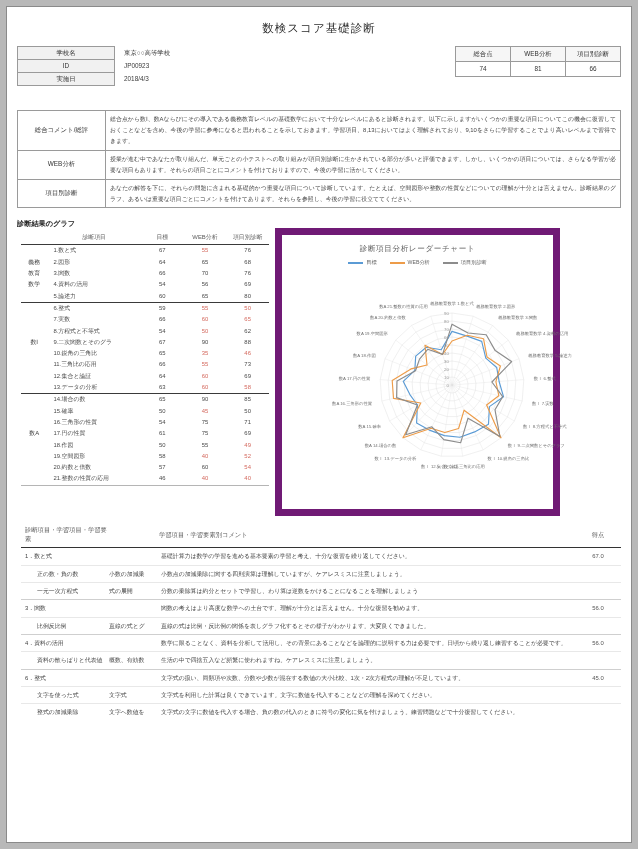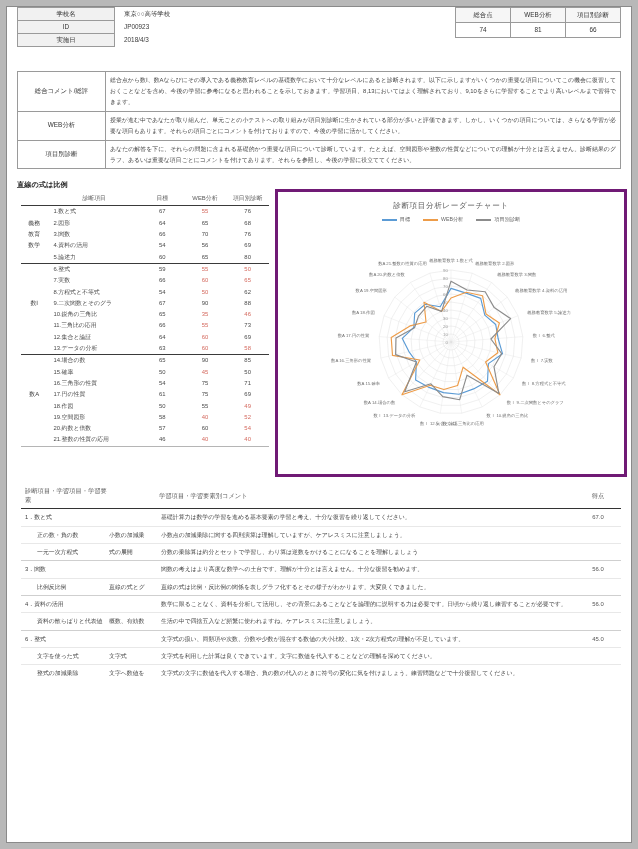--- a/index.html
+++ b/index.html
@@ -137,22 +137,22 @@
   }
   table.diag td.item { padding-left: 6px; }
   table.diag td.num  { text-align: center; }
   table.diag td.low  { color: #d4695e; }
   table.diag tr.grp-end td { border-bottom: 1.2px solid #3a3a3a; }
   table.diag tr.last td { border-bottom: 1px solid #b5b5b5; }
 
   
   .radar-box {
     position: absolute; left: 268px; top: -4px;
-    width: 352px; height: 288px;
-    border: 3px solid #701a75;
+    width: 285px; height: 288px;
+    border: 7px solid #701a75;
     background: #fff;
   }
   .radar-title {
     text-align: center;
     font-size: 7.6px;
     color: #5e5e5e;
     margin-top: 9px;
     letter-spacing: .6px;
   }
   .radar-legend {
@@ -193,20 +193,21 @@
   table.learn td.a-sub { padding-left: 16px; }
   table.learn td.sc { text-align: center; color: #555; vertical-align: middle; }
   table.learn tr.rule-strong td { border-top: 1px solid #cfcfcf; }
   table.learn tr.rule-light td { border-top: 1px solid #e8e8e8; }
 </style>
 </head>
 <body>
 
 <div class="page">
 
+  <div class="doc-title">数検スコア基礎診断</div>
 
   <div class="hdr-row">
     <table class="info">
       <tbody id="info-body">
           <tr>
             <td class="lbl">学校名</td>
             <td class="val">東京○○高等学校</td>
           </tr>
           <tr>
             <td class="lbl">ID</td>
@@ -246,21 +247,21 @@
           <td class="clbl">WEB分析</td>
           <td class="cbody">授業が進む中であなたが取り組んだ、単元ごとの小テストへの取り組みが項目別診断に生かされている部分が多いと評価できます。しかし、いくつかの項目については、さらなる学習が必要な項目もあります。それらの項目ごとにコメントを付けておりますので、今後の学習に活かしてください。</td>
         </tr>
         <tr>
           <td class="clbl">項目別診断</td>
           <td class="cbody">あなたの解答を下に、それらの問題に含まれる基礎的かつ重要な項目について診断しています。たとえば、空間図形や整数の性質などについての理解が十分とは言えません。診断結果のグラフ、あるいは重要な項目ごとにコメントを付けてあります。それらを参照し、今後の学習に役立ててください。</td>
         </tr>
       </tbody>
   </table>
 
-  <div class="sec-h">直線の式は比例</div>
+  <div class="sec-h">診断結果のグラフ</div>
 
   <div class="mid">
 
     <table class="diag">
       <thead>
         <tr>
           <th class="c-cat"></th>
           <th class="c-item">診断項目</th>
           <th class="c-num">目標</th>
           <th class="c-num">WEB分析</th>

